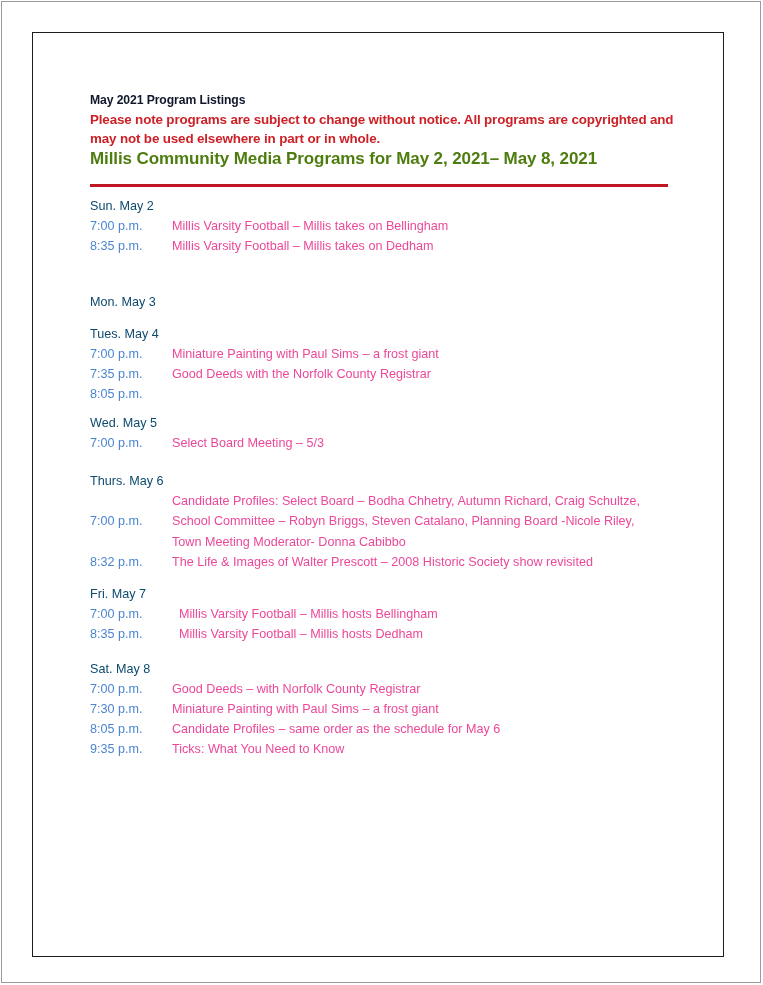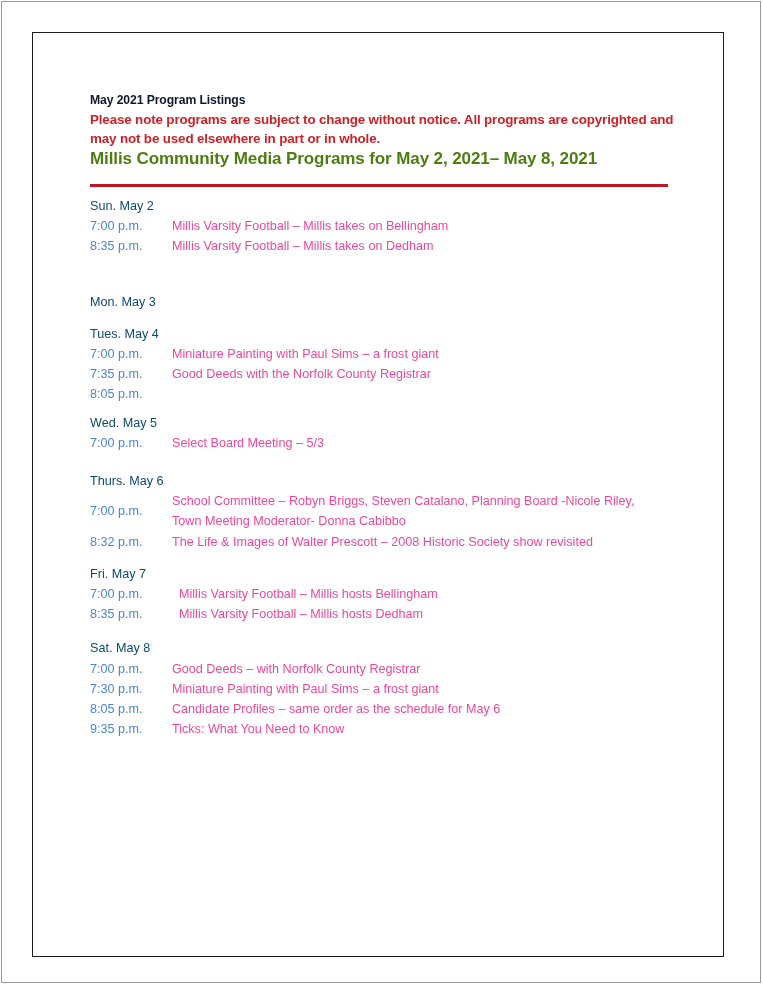--- a/index.html
+++ b/index.html
@@ -182,20 +182,21 @@
               <div class="desc-line">Select Board Meeting – 5/3</div>
             </div>
           </div>
         </div>
         <div style="height: 18px;"></div>
         <div class="day-block">
           <div class="day-name">Thurs. May 6</div>
           <div class="entry">
             <div class="entry-time">7:00 p.m.</div>
             <div class="entry-desc">
+              <div class="desc-line">Candidate Profiles: Select Board – Bodha Chhetry, Autumn Richard, Craig Schultze,</div>
               <div class="desc-line">School Committee – Robyn Briggs, Steven Catalano, Planning Board -Nicole Riley,</div>
               <div class="desc-line">Town Meeting Moderator- Donna Cabibbo</div>
             </div>
           </div>
           <div class="entry">
             <div class="entry-time">8:32 p.m.</div>
             <div class="entry-desc">
               <div class="desc-line">The Life &amp; Images of Walter Prescott – 2008 Historic Society show revisited</div>
             </div>
           </div>

